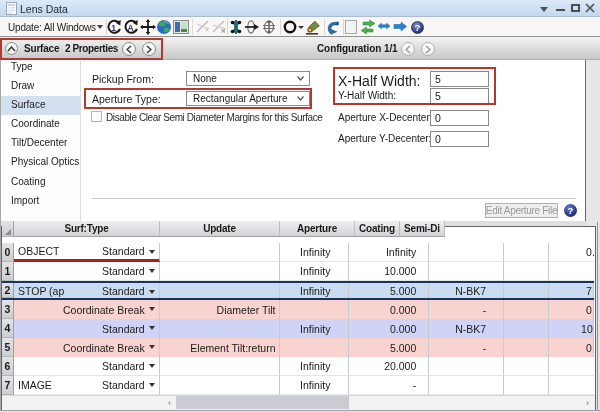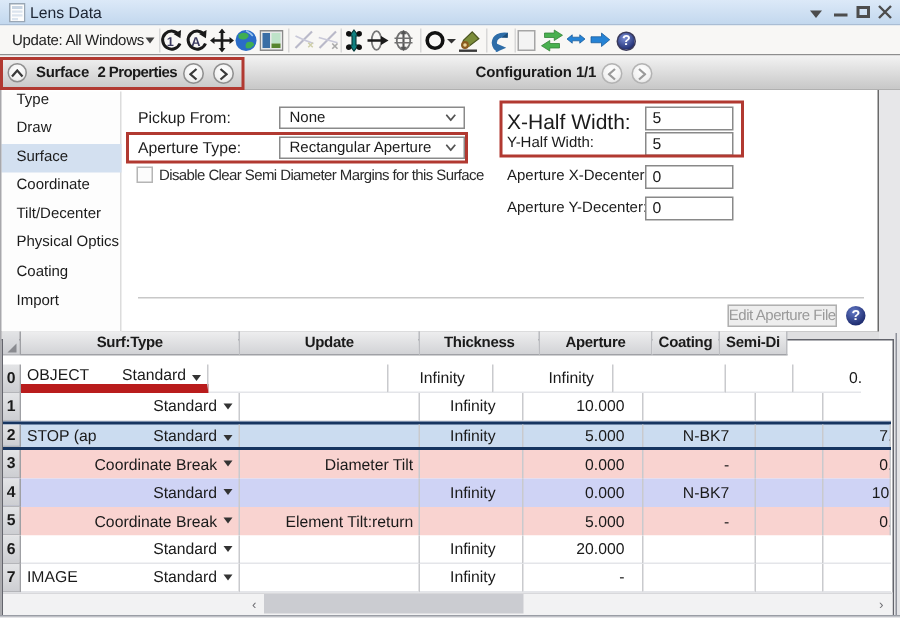--- a/index.html
+++ b/index.html
@@ -214,28 +214,27 @@
 
 <div class="abs" id="tablewrap" style="left:1px;top:226px;width:595px;height:185px;background:#fff;border:1px solid #63646c;border-bottom:1px solid #8f8f94"></div>
 <div class="row" style="top:221px;height:16px">
 <div class="cell gut" style="width:12px">
       <svg width="8" height="8" style="margin-top:6px">
         <path d="M7 1 L7 7 L1 7 Z" fill="#8a8b90"></path>
       </svg>
     </div>
 <div class="cell hc" style="width:146px">Surf:Type</div>
 <div class="cell hc" style="width:120px">Update</div>
-<div class="cell hc" style="width:80px">Thickness</div>
 <div class="cell hc" style="width:75px">Aperture</div>
 <div class="cell hc" style="width:45px">Coating</div>
 <div class="cell hc" style="width:45px">Semi-Di</div>
 </div>
 <div class="row" style="top:243px;height:19px;background:#ffffff">
 <div class="cell gut" style="width:12px">0</div>
-<div class="cell" style="width:125px;border-bottom:6px solid #b91c1c;position:relative">
+<div class="cell" style="width:146px;border-bottom:3px solid #b91c1c;position:relative">
       <span style="position:absolute;left:4px">OBJECT</span>
       <span style="position:absolute;right:14px">Standard</span>
       <span style="position:absolute;right:4px;top:7px;width:0;height:0;border-left:3.5px solid transparent;border-right:3.5px solid transparent;border-top:4px solid #333"></span>
     </div>
 <div class="cell r" style="width:120px;border-bottom:1px solid #e4e5e9;padding-right:3px"></div>
 <div class="cell r" style="width:70px;border-bottom:1px solid #e4e5e9;padding-right:18px">Infinity</div>
 <div class="cell r" style="width:80px;border-bottom:1px solid #e4e5e9;padding-right:12px">Infinity</div>
 <div class="cell r" style="width:75px;border-bottom:1px solid #e4e5e9;padding-right:17px"></div>
 <div class="cell" style="width:45px;border-bottom:1px solid #e4e5e9;"></div>
 <div class="cell l" style="width:45px;border-bottom:1px solid #e4e5e9;border-right:none;position:relative">

